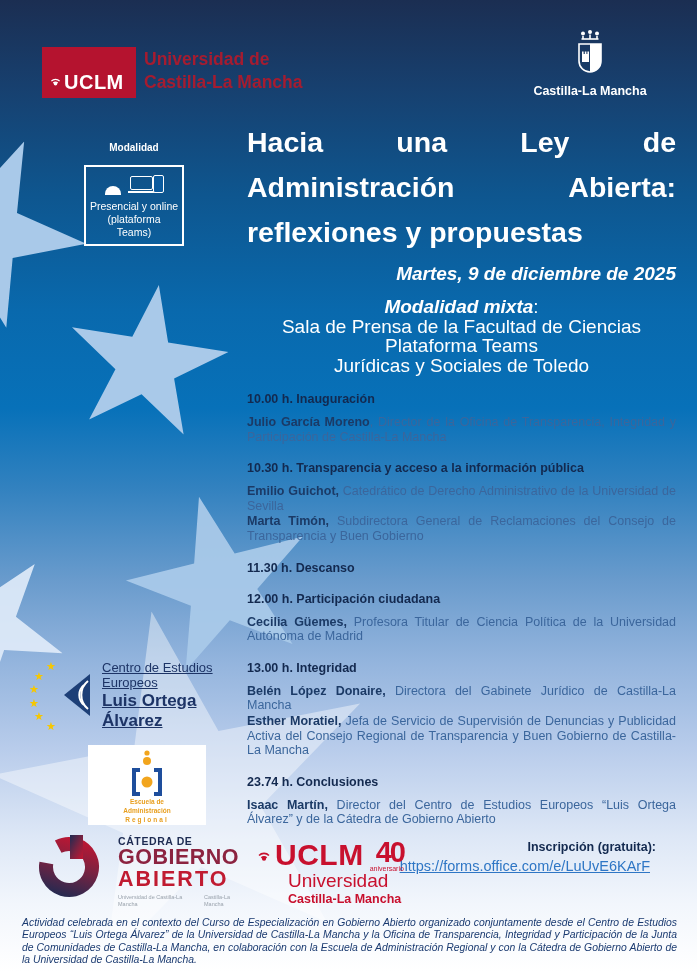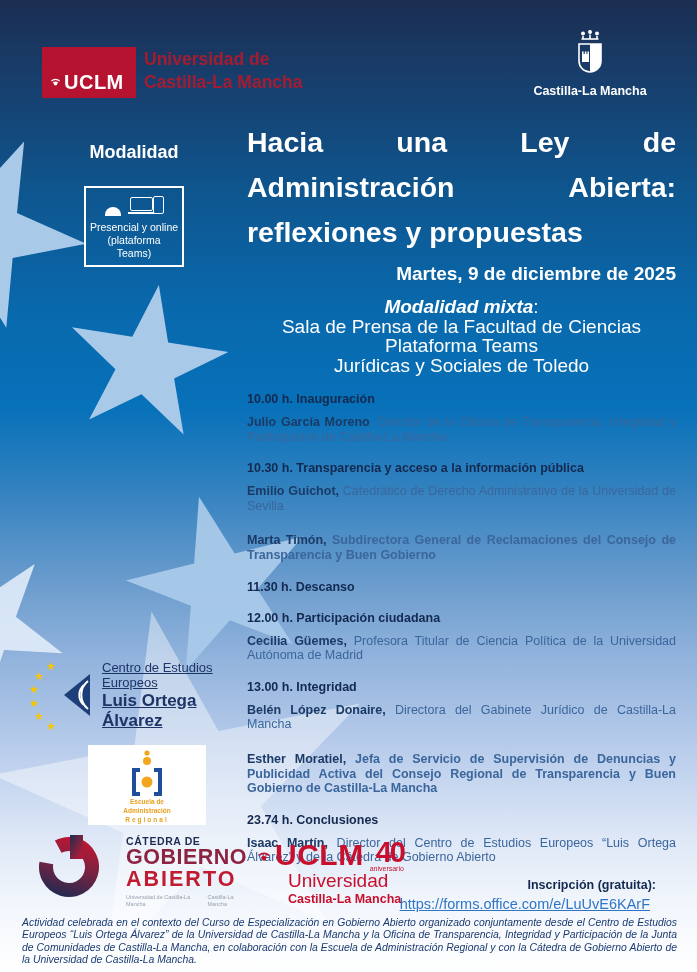--- a/index.html
+++ b/index.html
@@ -25,57 +25,57 @@
   .uclm-box{ position:absolute; left:42px; top:47px; width:94px; height:51px; background:#b5132f;
     display:flex; align-items:flex-end; padding:4px 6px; }
   .uclm-box .brand{ color:#fff; font-weight:bold; font-size:20px; letter-spacing:.5px; display:flex; align-items:center; gap:1px;}
   .uclm-head-text{ position:absolute; left:144px; top:48px; color:#a51c30; font-weight:bold; font-size:17.5px; line-height:1.3; }
   .ant{ display:inline-block; }
   .clm-logo{ position:absolute; left:520px; top:30px; width:140px; text-align:center; }
   .clm-logo .shield{ display:block; margin:0 auto; }
   .clm-logo .lbl{ color:#fff; font-weight:bold; font-size:12.5px; margin-top:2px; }
   
   .modality{ position:absolute; left:84px; top:142px; width:100px; text-align:center; }
-  .modality .mlabel{ color:#fff; font-weight:bold; font-size:18px; margin-bottom:23px; }
+  .modality .mlabel{ color:#fff; font-weight:bold; font-size:10px; margin-bottom:12px; }
   .modality .mbox{ border:2px solid #fff; padding:6px 3px 5px; }
   .micons{ display:flex; justify-content:center; align-items:flex-end; gap:9px; height:22px; margin-bottom:5px;}
   .person-icon .head{ width:8px; height:8px; border-radius:50%; background:#fff; margin:0 auto; }
   .person-icon .bod{ width:16px; height:9px; border-radius:8px 8px 0 0; background:#fff; margin:1px auto 0; }
   .devices-icon{ position:relative; width:34px; height:20px; }
   .devices-icon .laptop{ position:absolute; left:0; top:1px; width:23px; height:14px; border:1.7px solid #fff; border-radius:2px;}
   .devices-icon .base{ position:absolute; left:-2px; top:16px; width:27px; height:2px; background:#fff; }
   .devices-icon .phone{ position:absolute; right:0; top:0; width:11px; height:18px; border:1.7px solid #fff; border-radius:2px; background:#0c5b9e; }
   .modality .mtext{ color:#fff; font-size:10.5px; line-height:1.25; }
   
   .main-col{ position:absolute; left:247px; top:120px; width:429px; }
   .title-line{ color:#fff; font-weight:bold; font-size:28.5px; line-height:45px; text-align:justify; }
   .title-line.just{ text-align-last:justify; }
-  .event-date{ color:#fff; font-weight:bold; font-size:19px; text-align:right; margin-top:8px; }
+  .event-date{ color:#fff; font-weight:bold; font-size:19px; text-align:right; margin-top:8px;font-style:italic; }
   .venue{ color:#fff; font-size:19px; line-height:19.5px; text-align:center; margin-top:12px; }
   .venue .vlabel{ font-weight:bold; font-style:italic; }
   .program{ margin-top:13px; }
   .sec-heading{ color:#13294f; font-weight:bold; font-size:12.5px; margin-top:17px; }
   .speaker{ font-size:12.5px; line-height:14.6px; text-align:justify; margin-top:9px; color:#3b669c; }
-  .speaker + .speaker{ margin-top:20px;font-weight:bold; }
+  .speaker + .speaker{ margin-top:1px; }
   .speaker b{ color:#1b3a66; }
   .inscription{ margin-top:13px; text-align:right; }
   .inscription .ilabel{ color:#13294f; font-weight:bold; font-size:12.5px; padding-right:20px; }
   .inscription .ilink{ display:inline-block; margin-top:4px; color:#2e76c5; font-size:14.5px; text-decoration:underline; padding-right:26px; }
   
   .cee-logo{ position:absolute; left:30px; top:660px; width:210px; }
   .cee-stars{ position:absolute; left:0; top:2px; width:34px; height:68px; }
   .cee-stars span{ position:absolute; color:#f6c700; font-size:11px; }
   .cee-wing{ position:absolute; left:28px; top:12px; }
   .cee-text{ margin-left:72px; color:#1d3466;text-decoration:underline; }
   .cee-text .l1{ font-size:13px; }
   .cee-text .l2{ font-size:17px; font-weight:bold; margin-top:1px; }
   .ear-logo{ position:absolute; left:88px; top:745px; width:118px; height:80px; background:#fff; text-align:center; padding-top:3px; }
   .ear-text{ font-size:6.5px; font-weight:bold; color:#e89f1f; line-height:1.35; }
   .ear-text .sp{ letter-spacing:2px; }
-  .catedra-logo{ position:absolute; left:36px; top:833px; width:210px; display:flex; gap:24px; }
+  .catedra-logo{ position:absolute; left:36px; top:833px; width:210px; display:flex; gap:16px; }
   .catedra-text{ padding-top:2px; }
   .catedra-text .c1{ color:#1d2b52; font-weight:bold; font-size:10.5px; letter-spacing:.6px; }
   .catedra-text .c2{ color:#8c2340; font-weight:800; font-size:21.5px; line-height:1.0; letter-spacing:.5px; }
   .catedra-text .c3{ color:#c01b31; font-weight:800; font-size:21.5px; line-height:1.0; letter-spacing:2px; }
   .catedra-sub{ display:flex; gap:10px; margin-top:4px; color:#9aa3ad; font-size:5.5px; line-height:1.2; }
   .uclm40-logo{ position:absolute; left:255px; top:838px; color:#c8102e; }
   .uclm40-row{ display:flex; align-items:flex-start; gap:6px; }
   .uclm40-row .brand{ font-size:30px; font-weight:800; letter-spacing:.5px; display:flex; align-items:center; }
   .uclm40-row .forty{ text-align:right; }
   .uclm40-row .num{ font-size:29px; font-weight:800; letter-spacing:-2px; line-height:1; }

